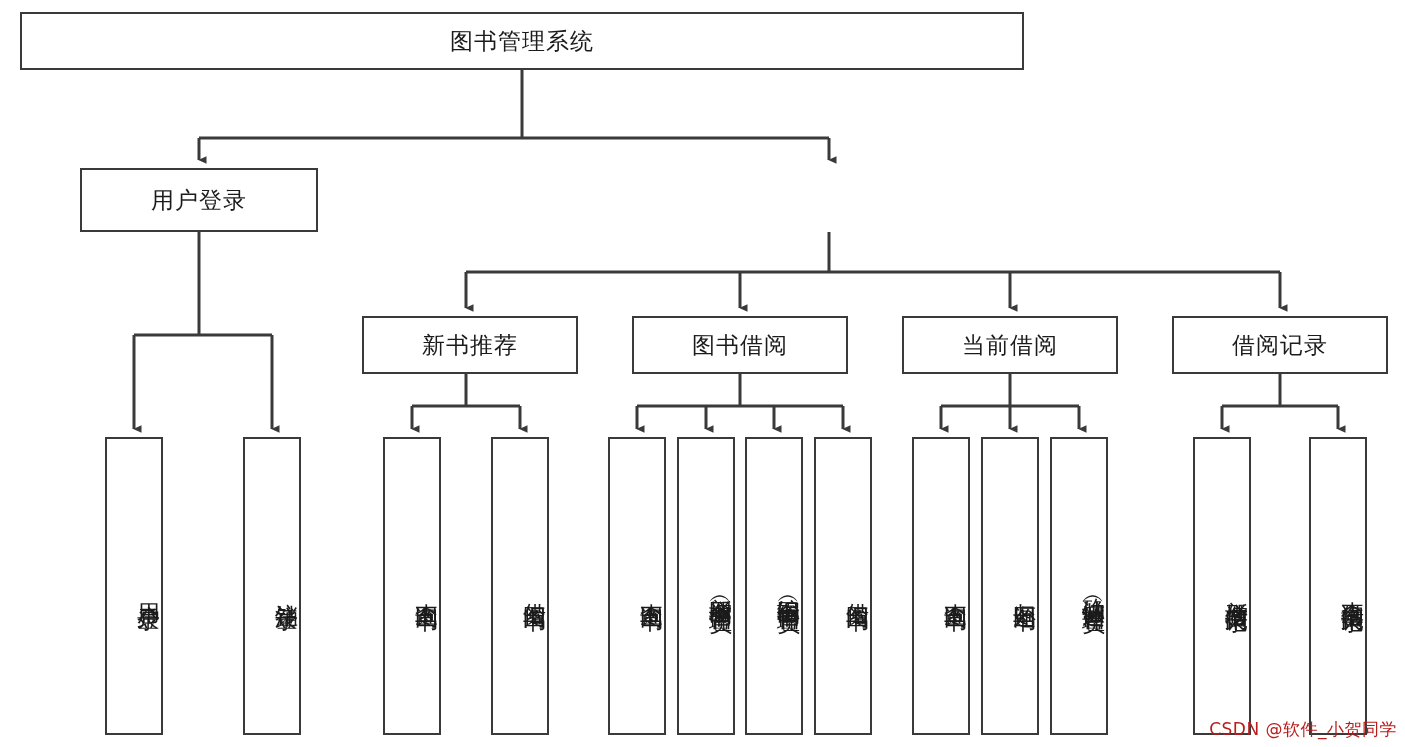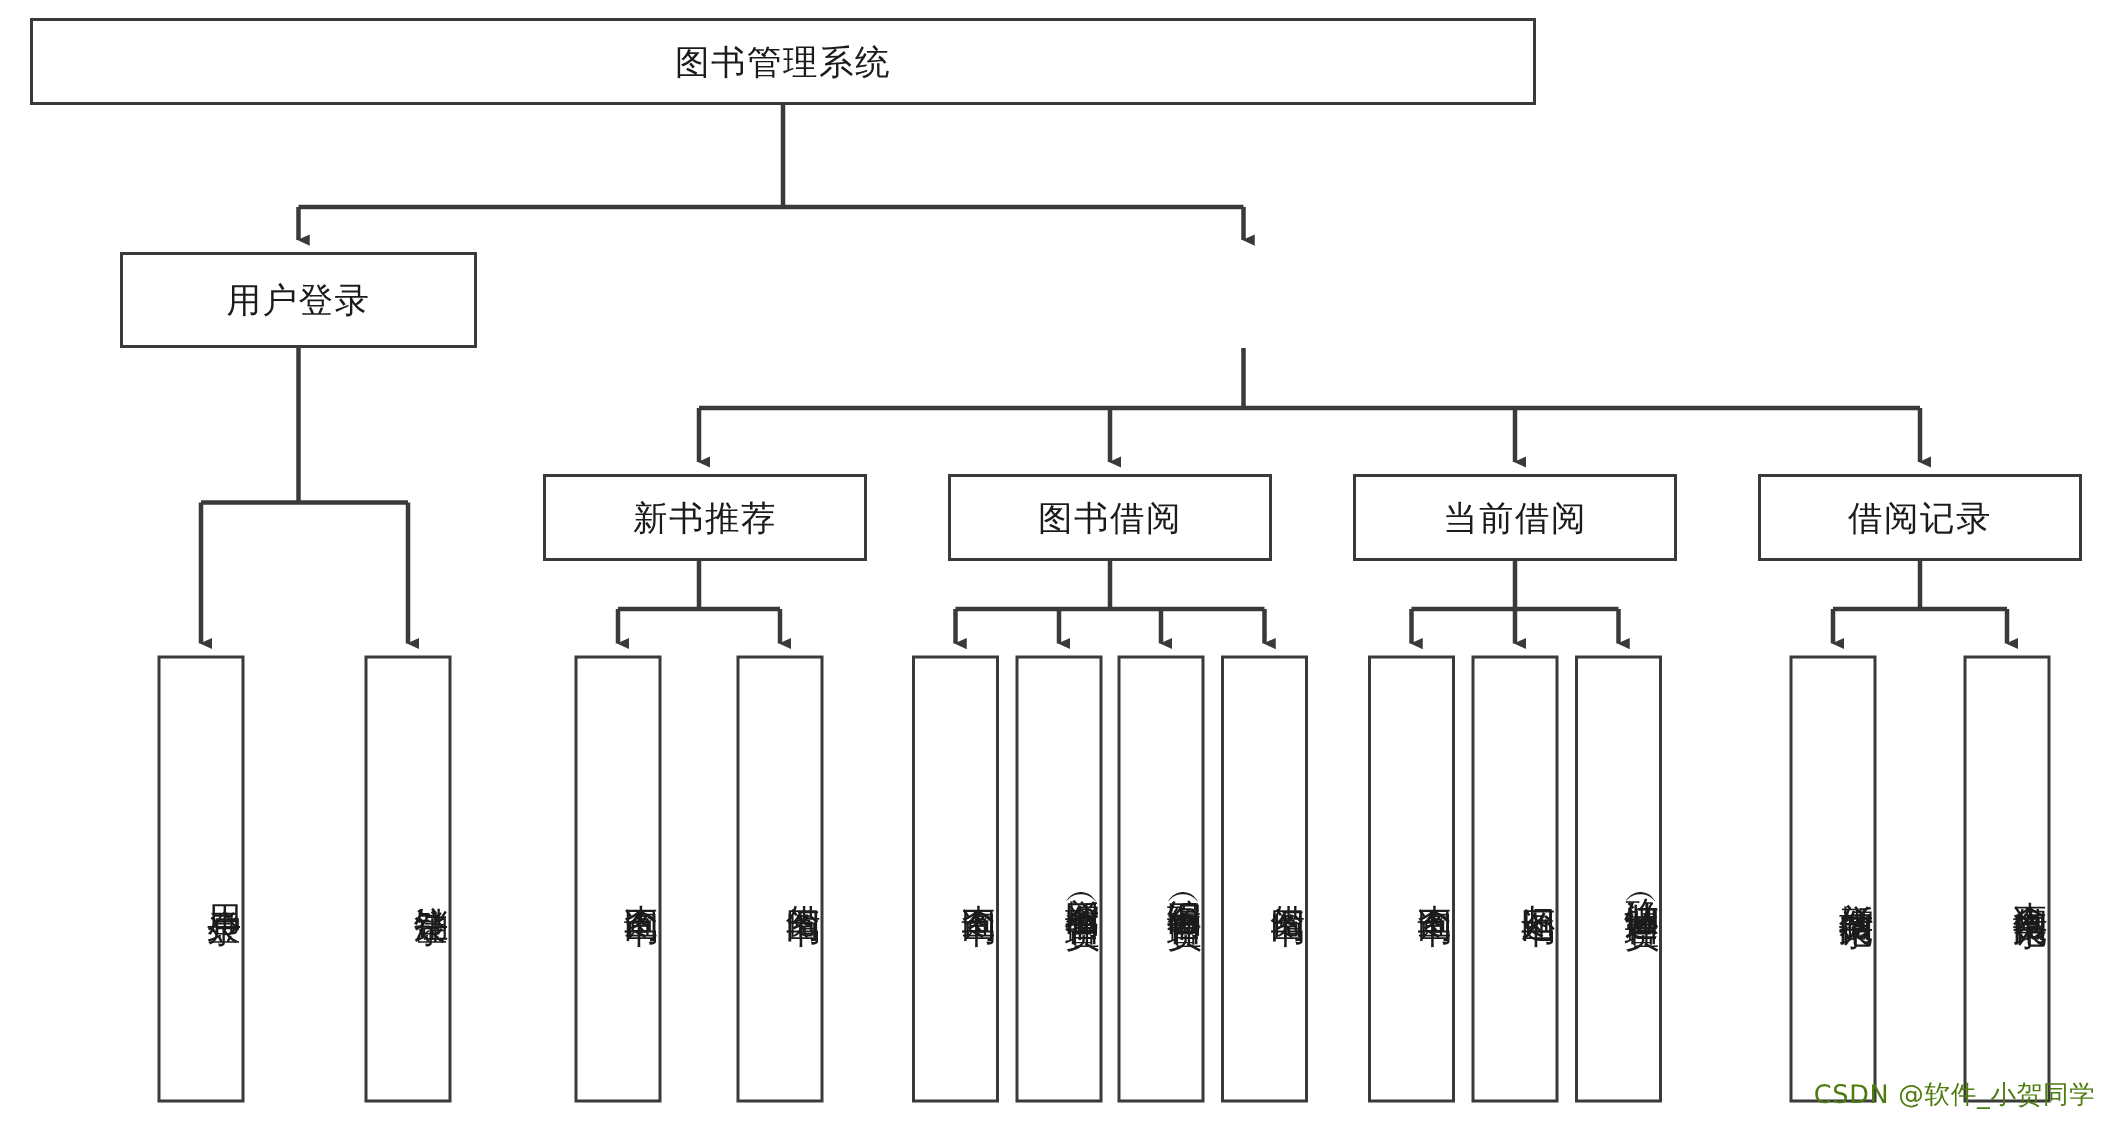--- a/index.html
+++ b/index.html
@@ -53,21 +53,21 @@
     align-items: flex-start;
   }
   .node .lbl {
     display: block;
   }
   .watermark {
     position: absolute;
     right: 8px;
     bottom: 6px;
     font-size: 17px;
-    color: #4d7c0f;
+    color: #b91c1c;
     letter-spacing: 0.5px;
     pointer-events: none;
     white-space: nowrap;
   }
 </style>
 </head>
 <body>
 
 <div id="canvas">
 

